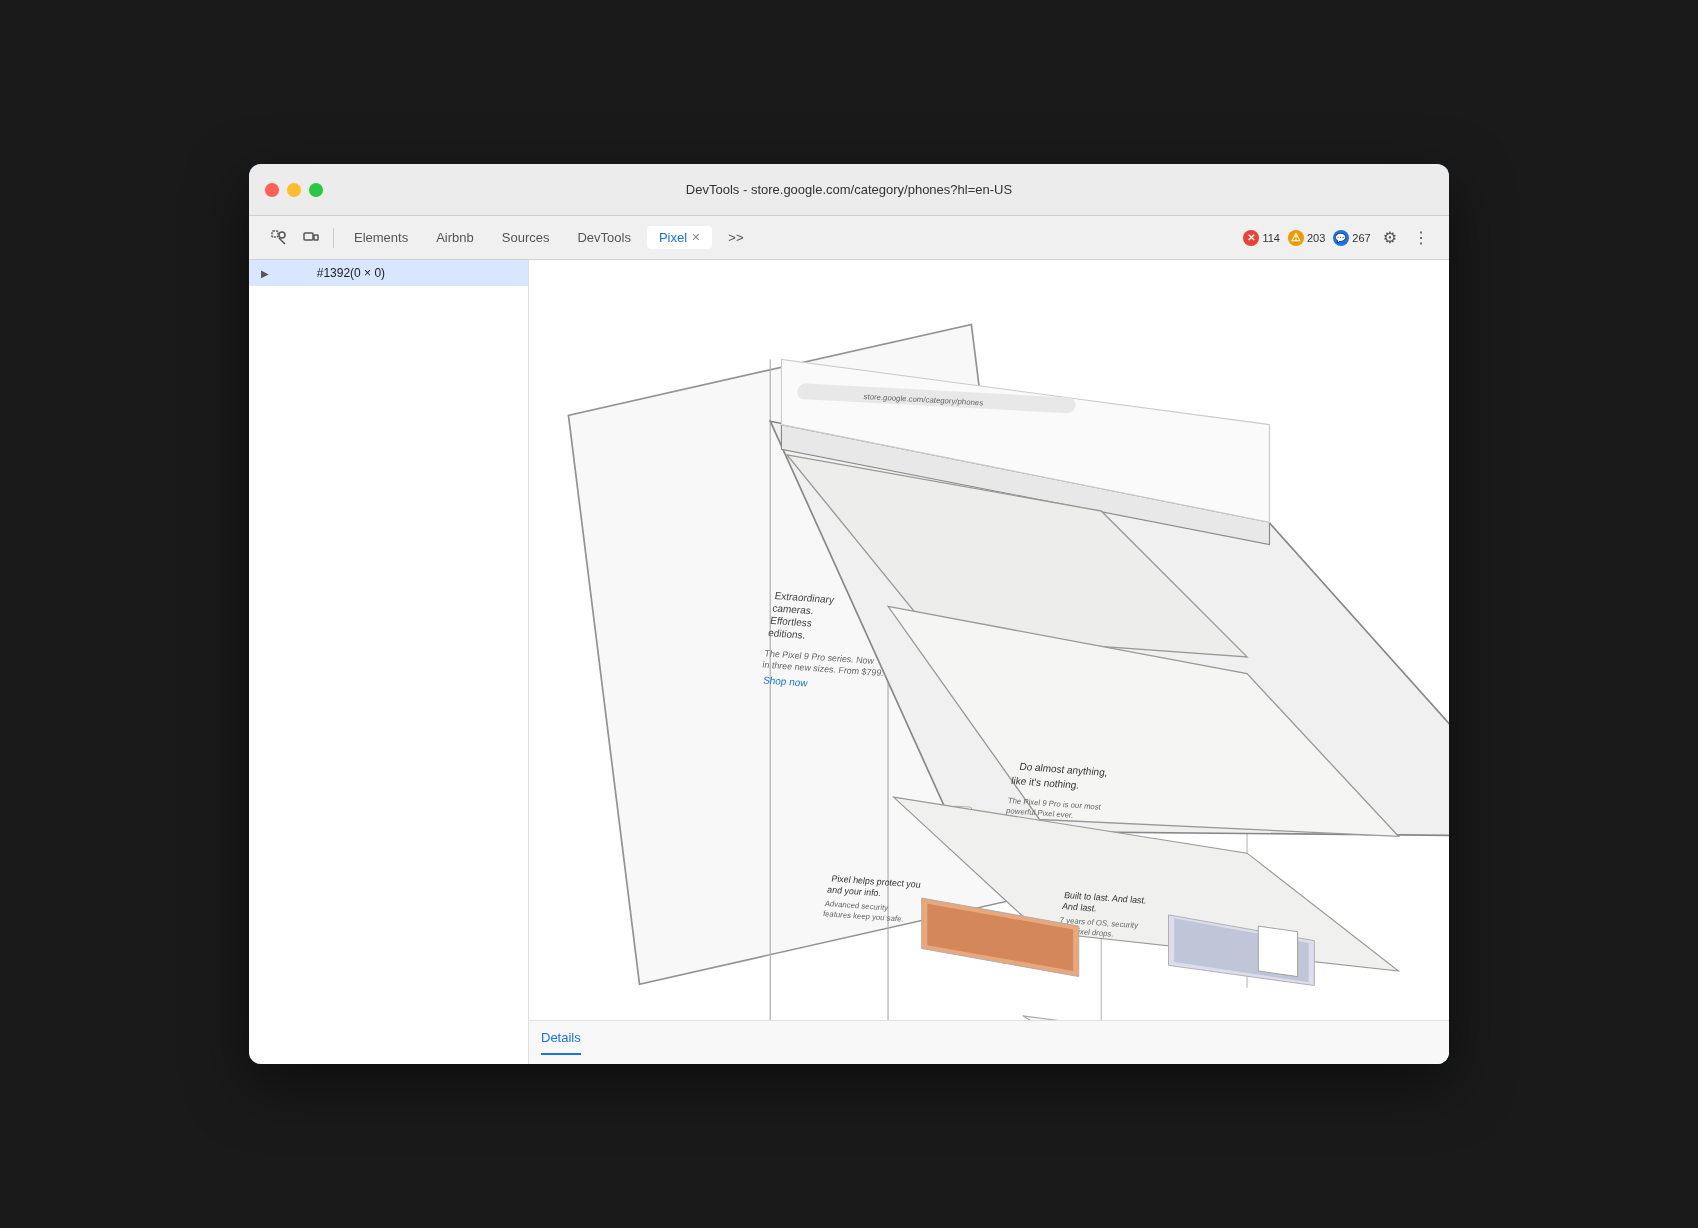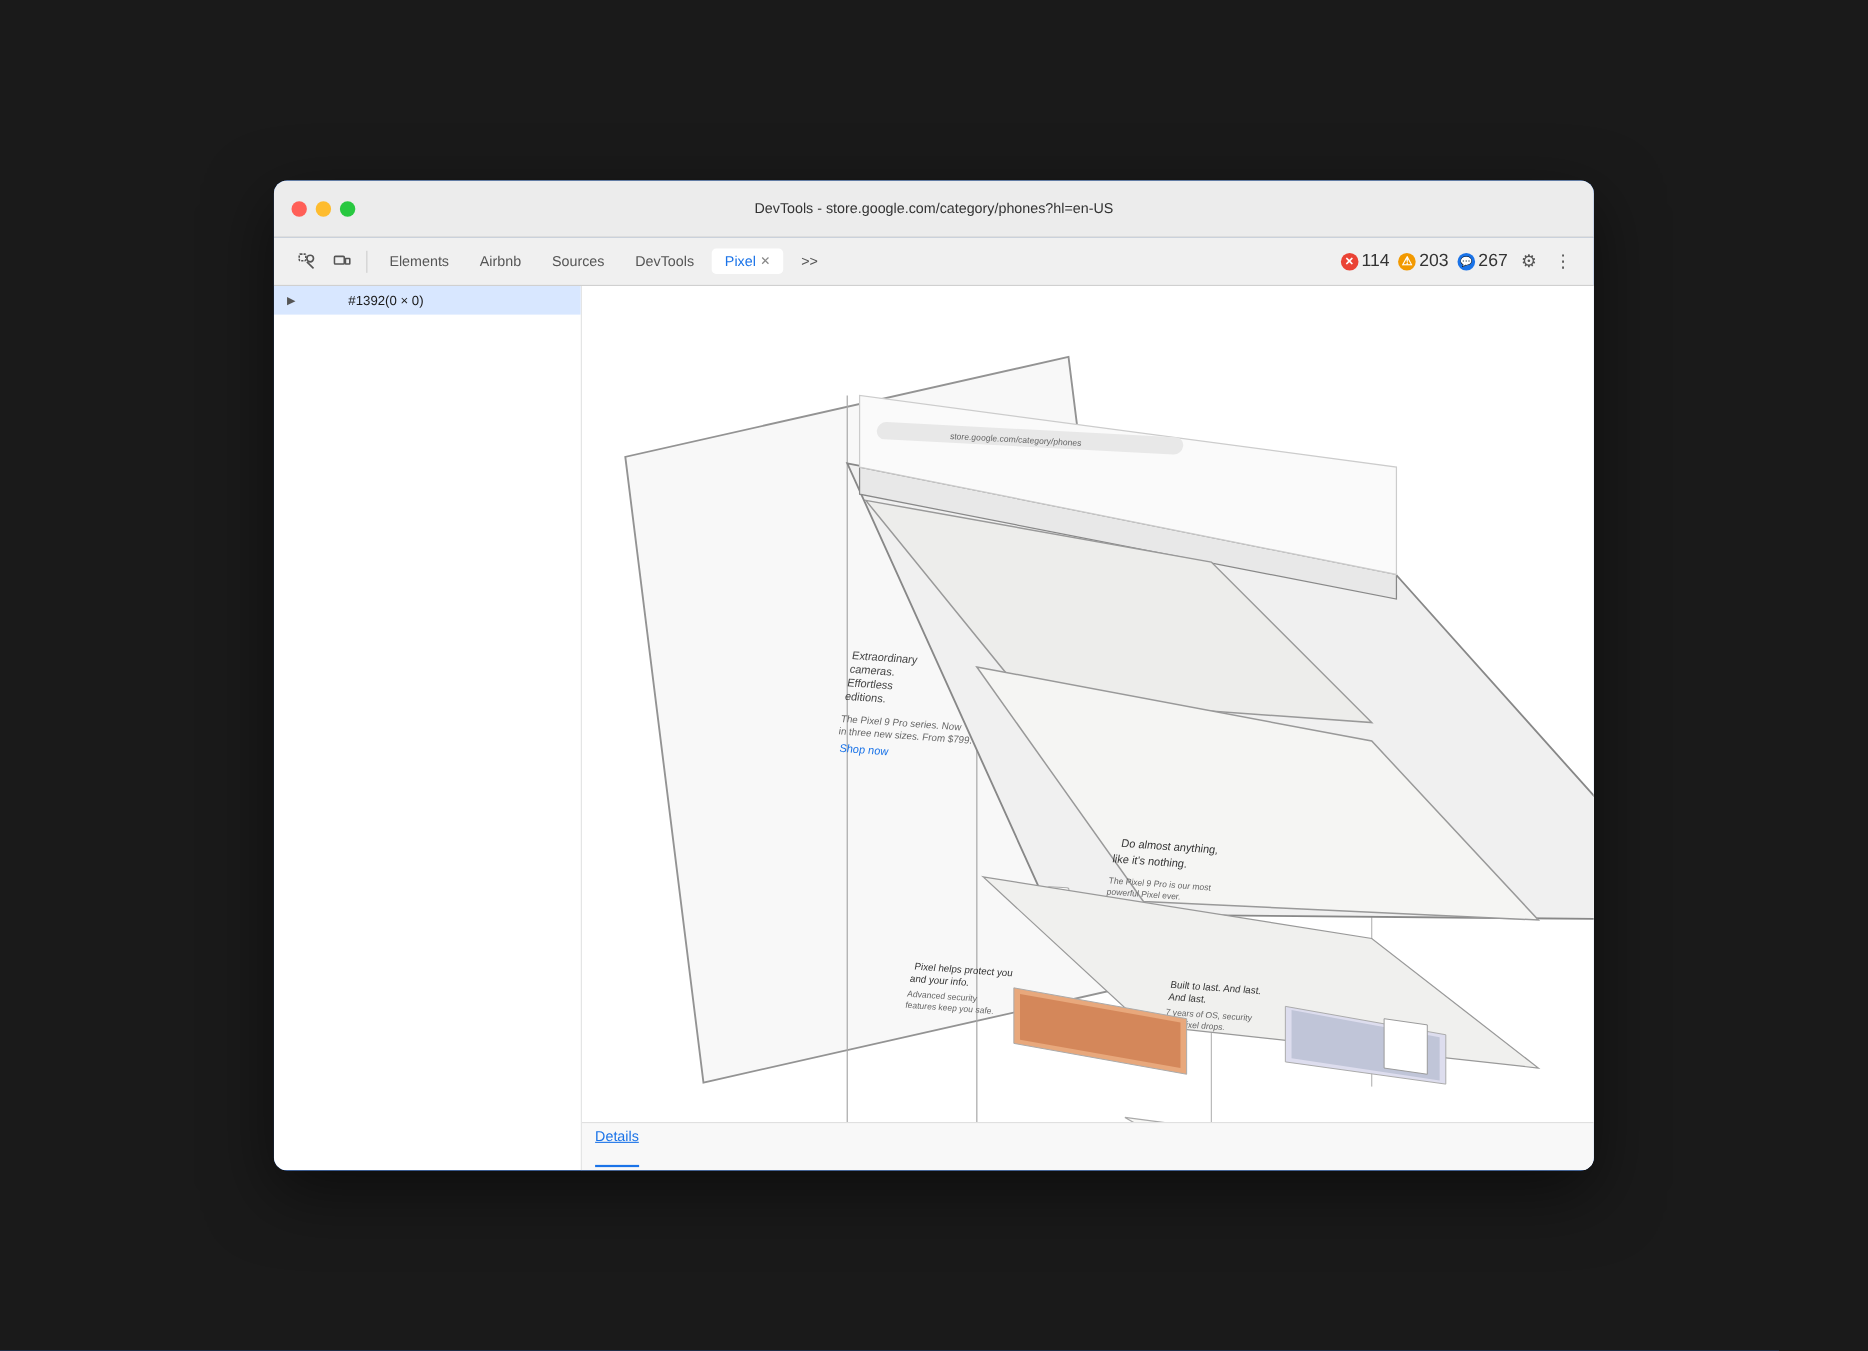--- a/index.html
+++ b/index.html
@@ -120,21 +120,21 @@
       display: flex;
       align-items: center;
       justify-content: center;
       font-size: 10px;
       color: white;
       font-weight: bold;
     }
     .badge-error { background: #ea4335; }
     .badge-warning { background: #f29900; }
     .badge-info { background: #1a73e8; }
-    .badge-count { color: #333; font-size: 16px; }
+    .badge-count { color: #333; font-size: 11px; }
     .gear-icon, .more-icon {
       color: #555;
       font-size: 16px;
       cursor: pointer;
       padding: 4px;
     }
     
     .main {
       display: flex;
       flex: 1;
@@ -231,24 +231,23 @@
       background: #f8f8f8;
       border-top: 1px solid #e0e0e0;
       display: flex;
       align-items: center;
       padding: 0 12px;
       flex-shrink: 0;
     }
     .details-tab {
       font-size: 13px;
       color: #1a73e8;
-      padding-bottom: 19px;
+      padding-bottom: 8px;
       border-bottom: 2px solid #1a73e8;
       cursor: pointer;
-      text-decoration: underline;
     }
   </style>
 </head>
 <body>
 
 <div class="window">
 
   <div class="title-bar">
     <div class="title-bar-buttons">
       <span class="btn-circle btn-close"></span>

